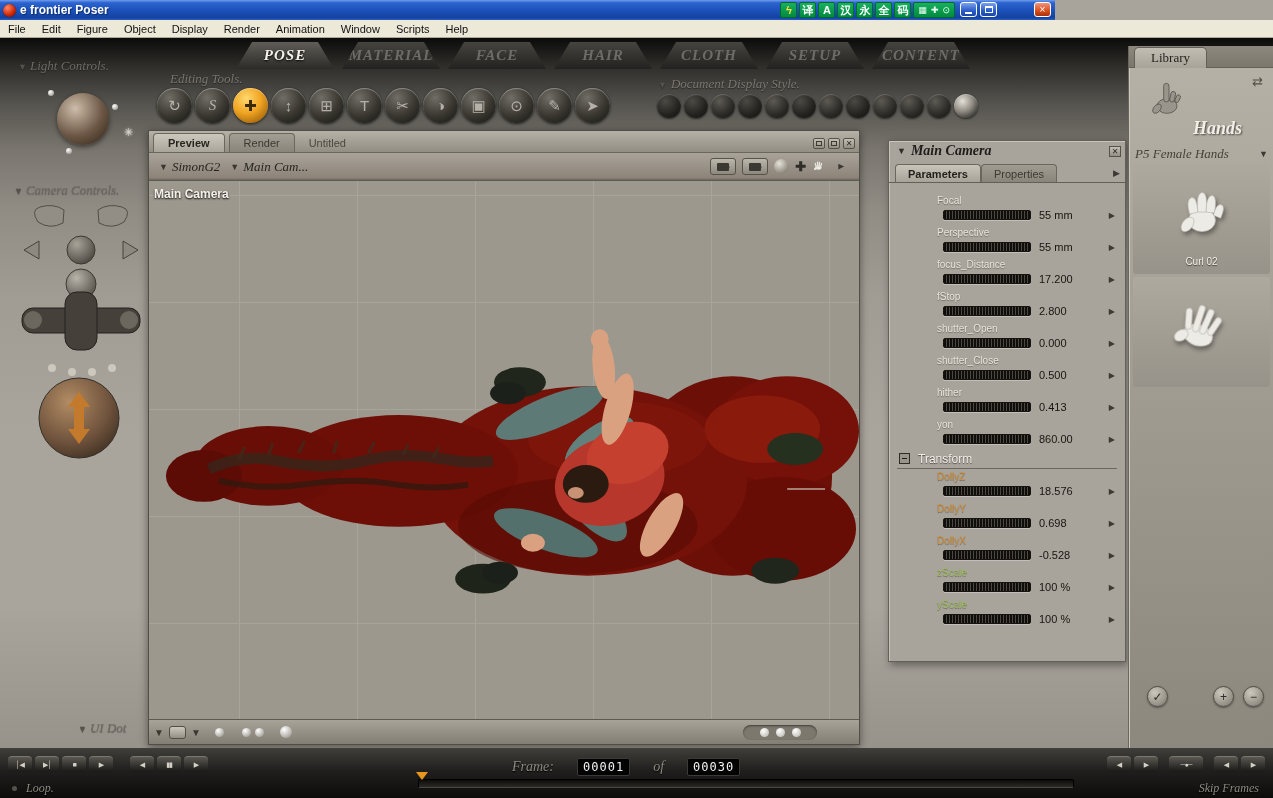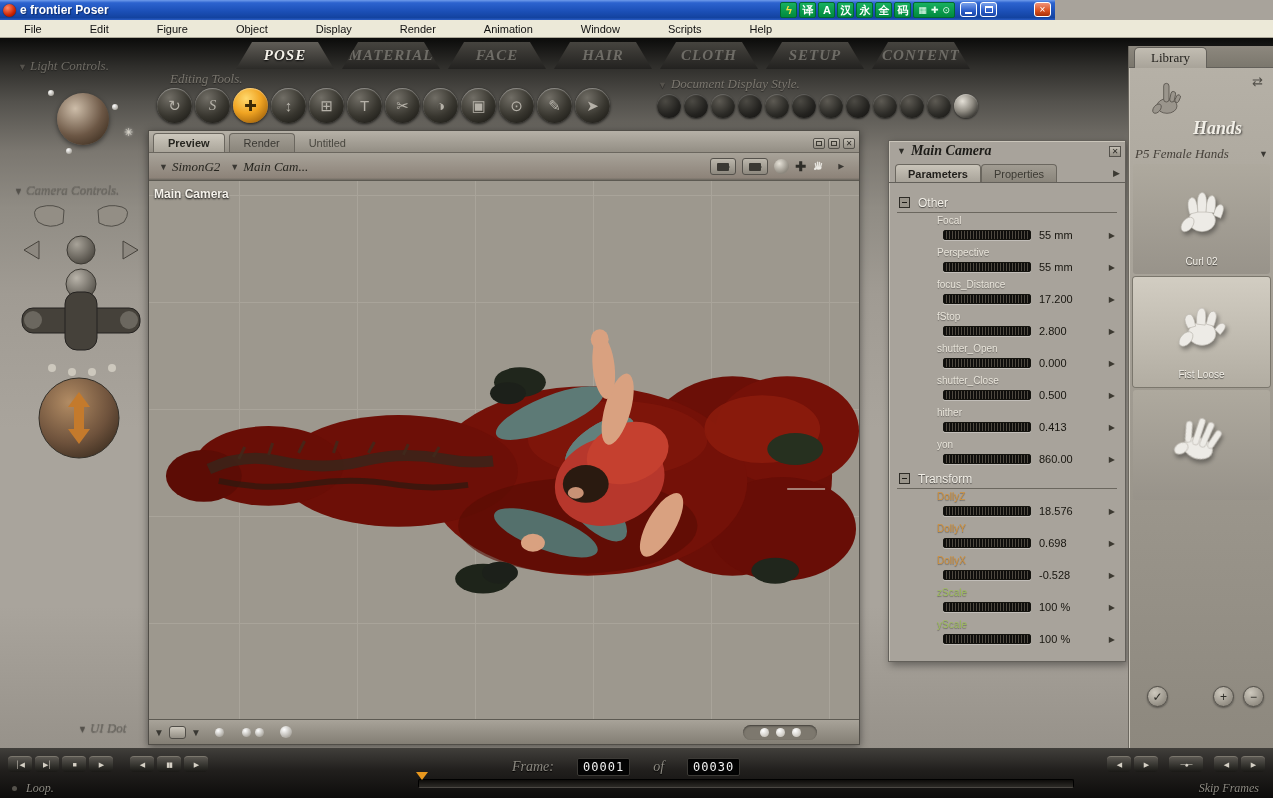--- a/index.html
+++ b/index.html
@@ -22,21 +22,21 @@
   .winbtn{position:absolute;top:2px;width:17px;height:15px;border-radius:3px;border:1px solid #fff;
     display:flex;align-items:center;justify-content:center;color:#fff;font-size:10px;line-height:1}
   .winbtn.blue{background:linear-gradient(180deg,#7aa2ec,#2a5cc8 60%,#1a46a8)}
   .winbtn.red{background:linear-gradient(180deg,#f0927a,#d9501e 60%,#a83008)}
   .min-glyph{width:7px;height:2px;background:#fff;margin-top:6px}
   .restore-glyph{width:8px;height:7px;border:1px solid #fff;border-top-width:2px}
 
   
   #menubar{position:absolute;top:20px;left:0;width:1273px;height:18px;background:#ece9d8;border-bottom:1px solid #aca899;
     display:flex;align-items:center;font-size:11px;color:#111;z-index:49}
-  .mi{padding:0 24px;height:100%;display:flex;align-items:center}
+  .mi{padding:0 8px;height:100%;display:flex;align-items:center}
 
   
   #app{position:absolute;top:38px;left:0;width:1273px;height:710px;
     background:linear-gradient(180deg,#0b0b0a 0%,#2f2e2b 4%,#54524d 9%,#7b7770 16%,#908c84 24%,#a09b93 36%,#a9a49c 55%,#a9a49c 80%,#97928a 100%)}
 
   
   #roomtabs{position:absolute;left:236px;top:4px;display:flex}
   .rtab{width:114px;height:27px;margin-left:-8px;display:flex;align-items:center;justify-content:center;
     font-family:"Liberation Serif",serif;font-style:italic;font-weight:bold;font-size:15px;letter-spacing:1px;color:#6e6c66;
     background:linear-gradient(180deg,#46443f,#232220);clip-path:polygon(8px 100%,24px 0,calc(100% - 24px) 0,calc(100% - 8px) 100%)}
@@ -525,24 +525,20 @@
       <div class="pp-tab active">
           <span>Parameters</span>
         </div>
       <div class="pp-tab">
           <span>Properties</span>
         </div>
       <span class="tabarrow">▶</span>
     </div>
     <div id="pp-content">
 
-      <div class="sec-head">
-        <span class="sec-box"></span>
-        <span class="sec-name">Other</span>
-      </div>
 
       <div class="prow">
         <span class="plabel" style="color: rgb(232, 228, 218);">Focal</span>
         <div class="pctrl">
             <span class="dial"></span>
             <span class="pval">55 mm</span>
             <span class="parr">▶</span>
           </div>
       </div>
       <div class="prow">
@@ -676,28 +672,20 @@
 
     <div id="lib-items">
       <div class="lib-item">
         <div class="thumb">
             <svg width="62" height="62" viewBox="0 0 60 60">
               <use href="#hand-curl"></use>
             </svg>
           </div>
         <span class="lib-label">Curl 02</span>
       </div>
-      <div class="lib-item selected">
-        <div class="thumb">
-            <svg width="64" height="64" viewBox="0 0 60 60">
-              <use href="#hand-loose"></use>
-            </svg>
-          </div>
-        <span class="lib-label">Fist Loose</span>
-      </div>
       <div class="lib-item">
         <div class="thumb">
             <svg width="64" height="64" viewBox="0 0 60 60" style="transform:rotate(18deg)">
               <use href="#hand-open"></use>
             </svg>
           </div>
         <span class="lib-label"></span>
       </div>
     </div>
 

